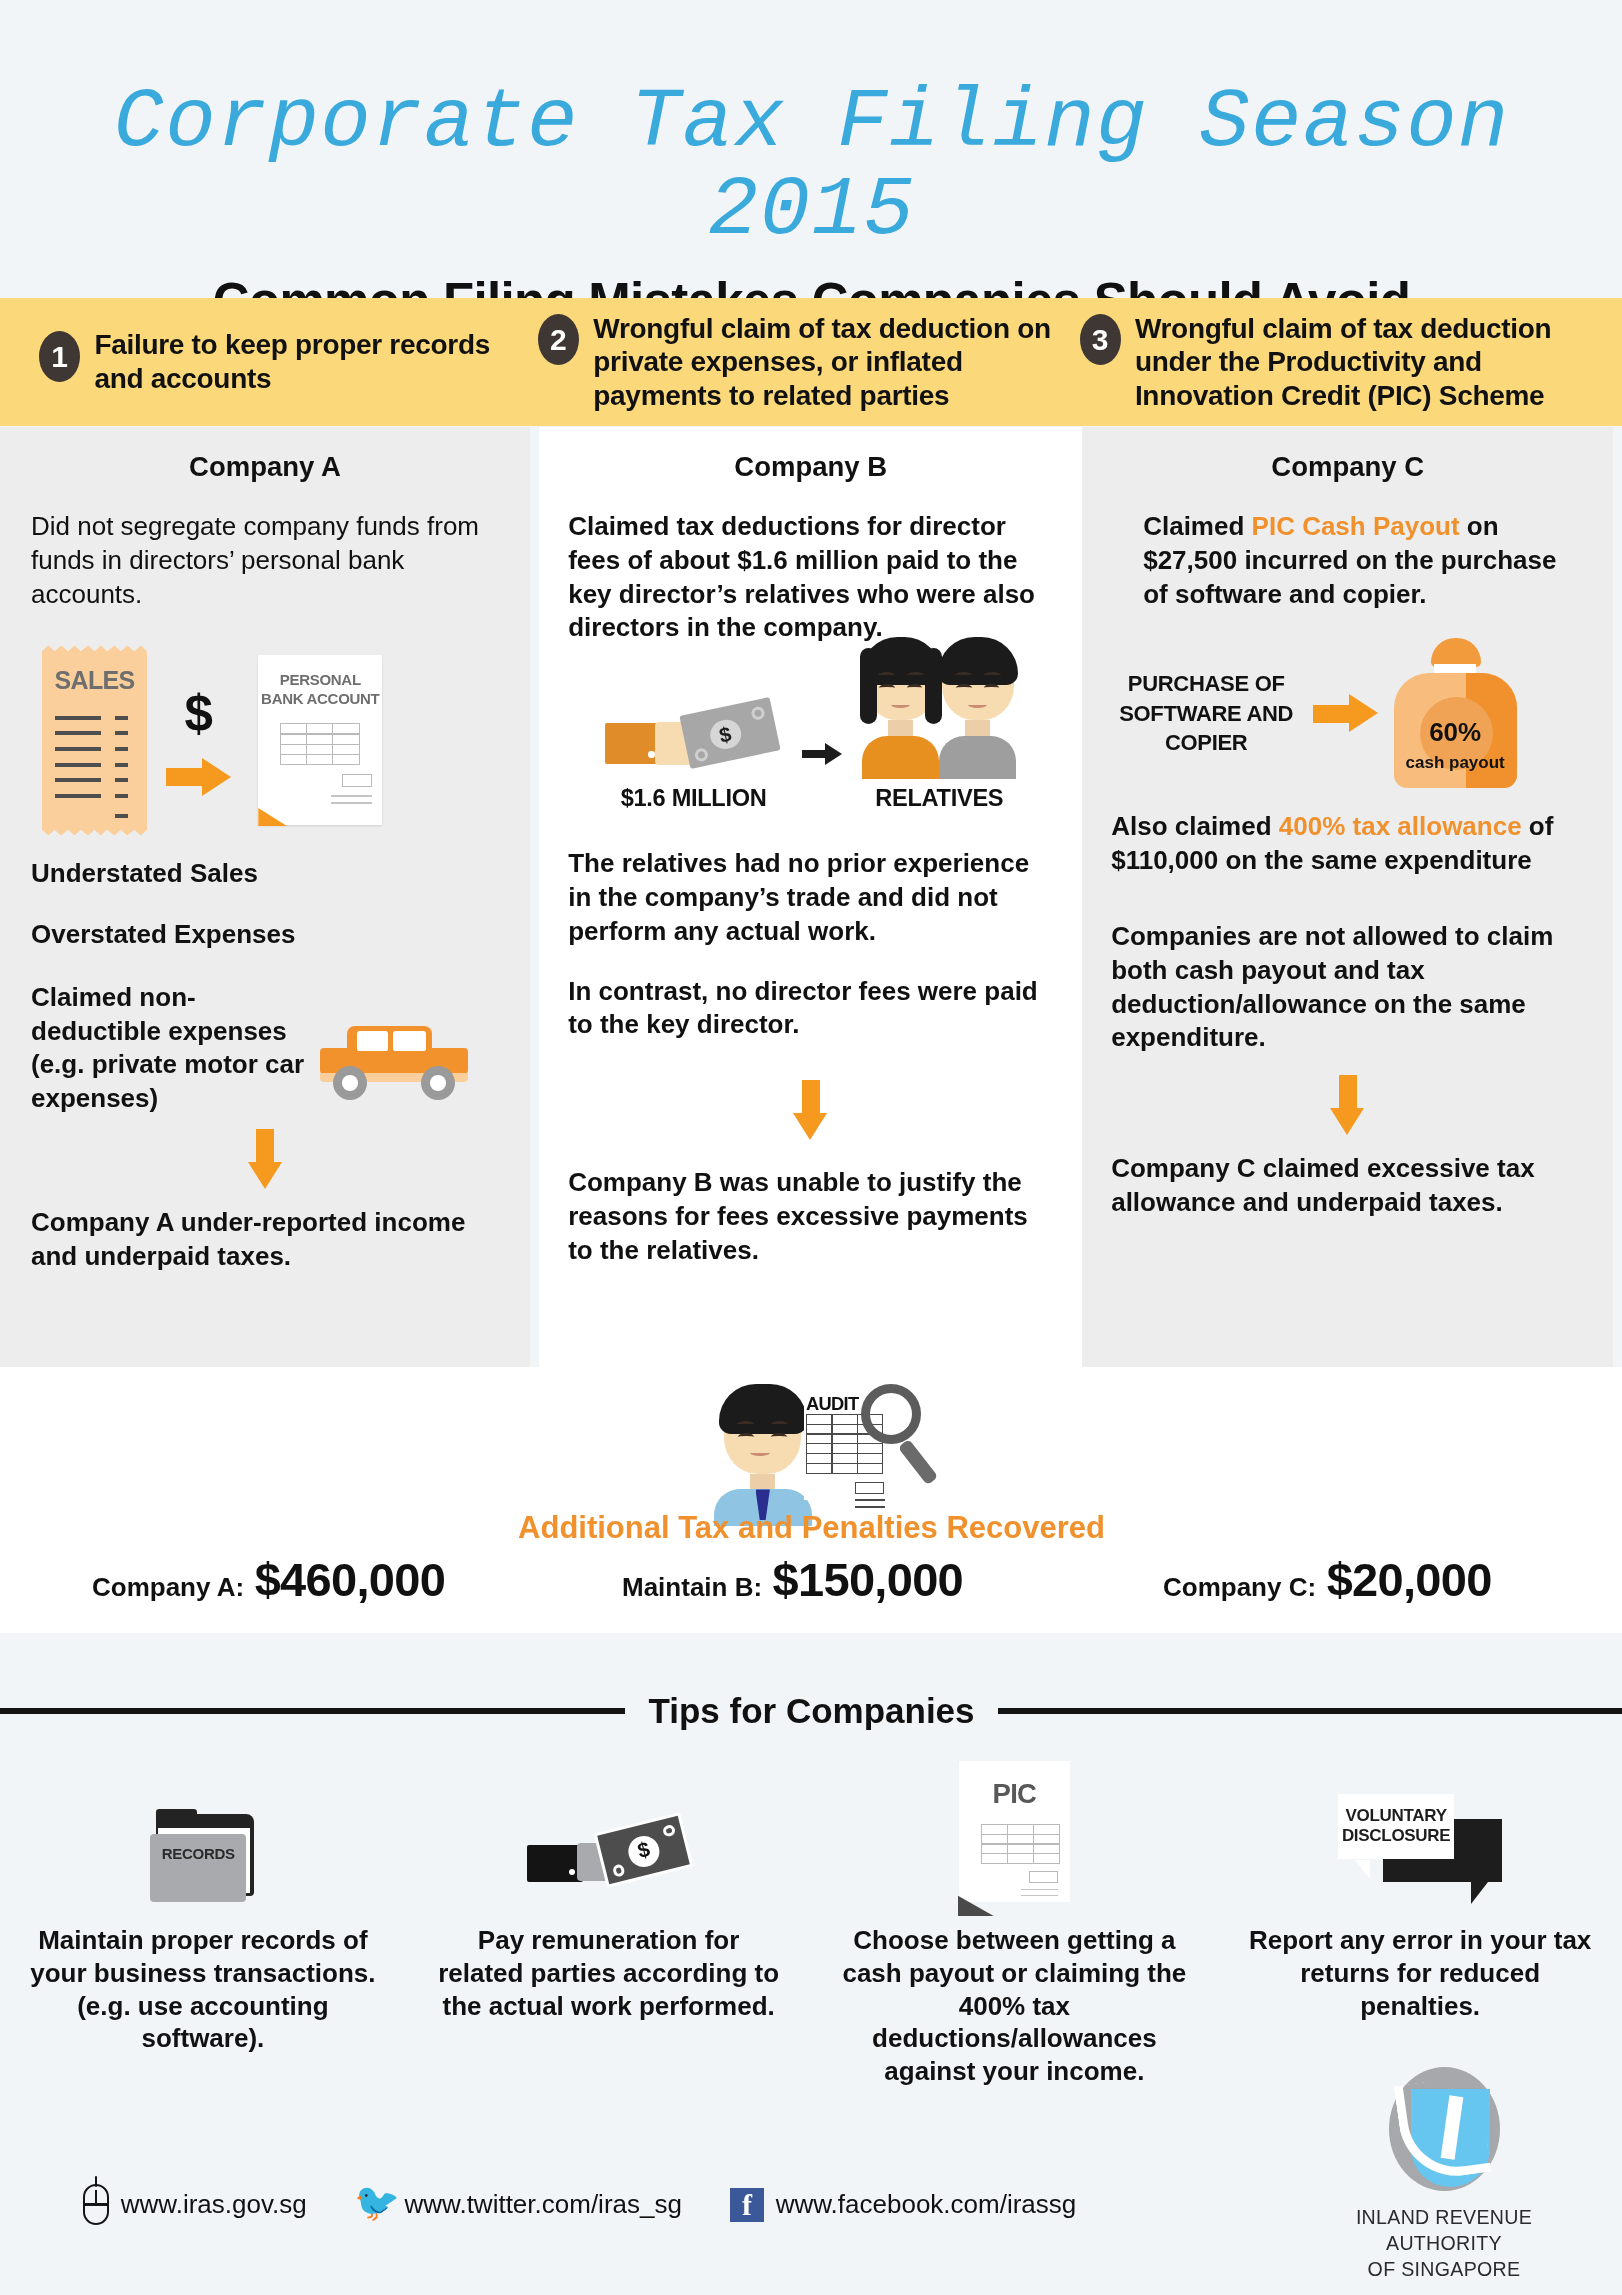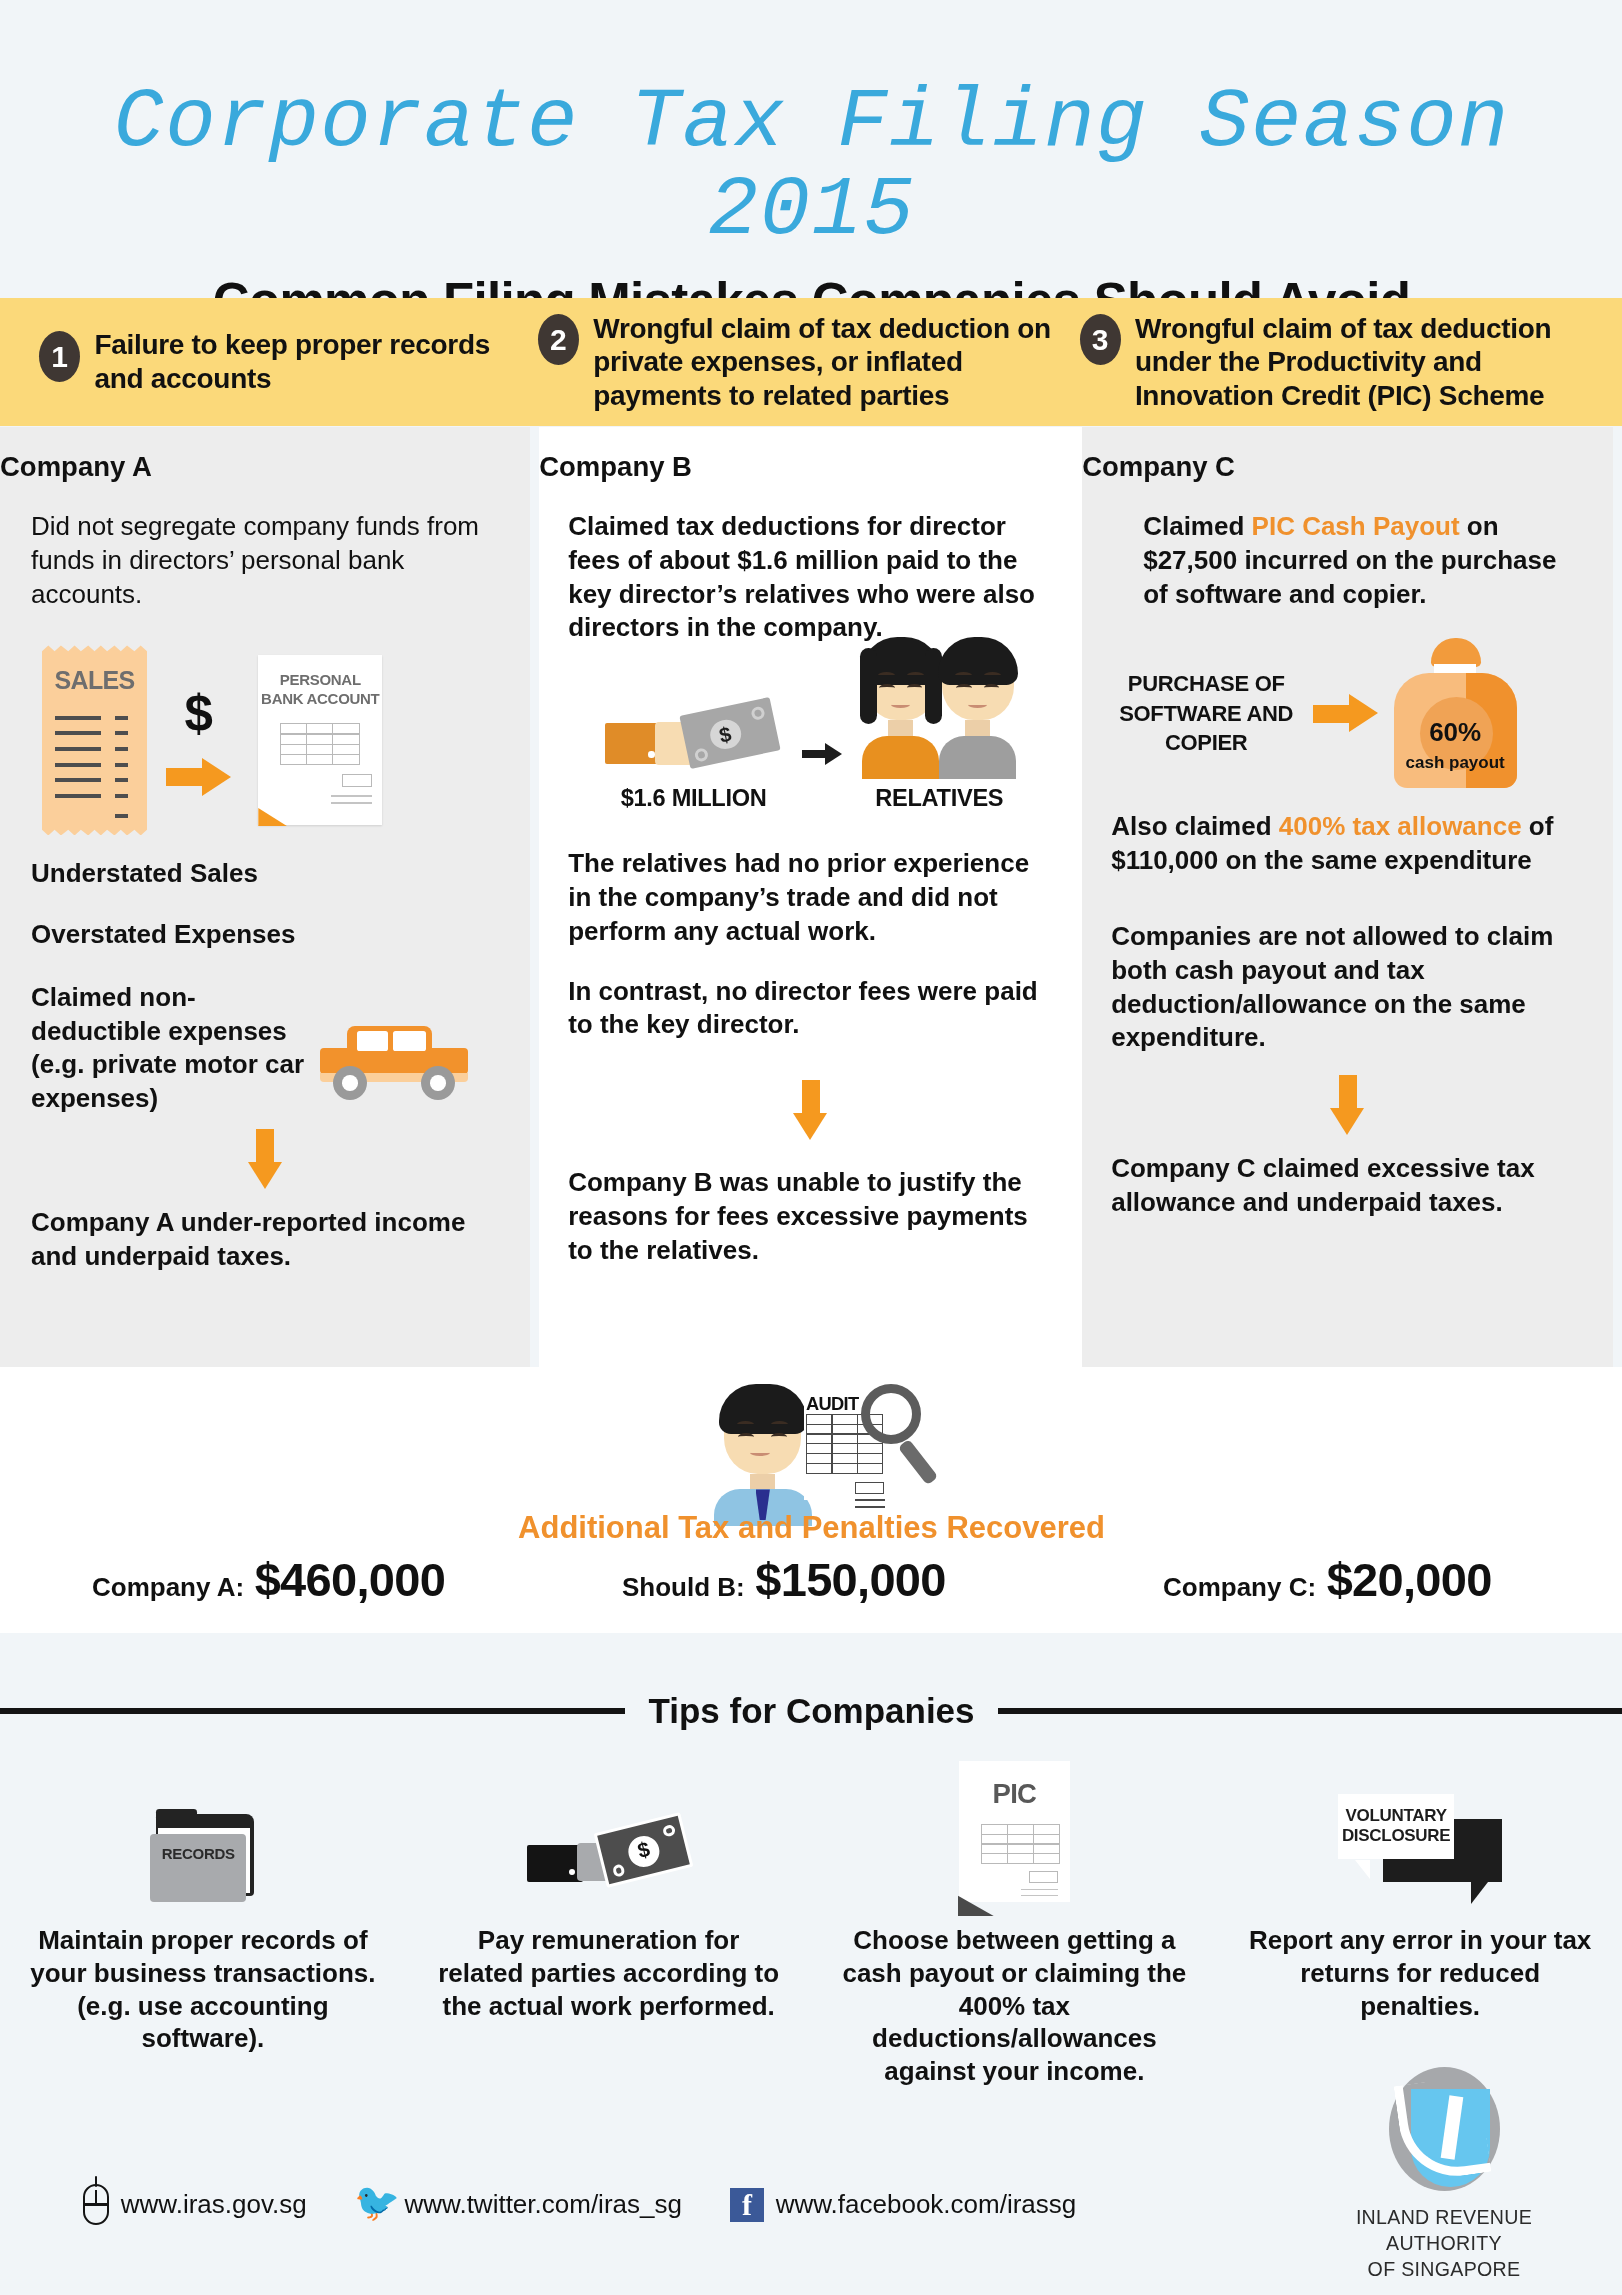--- a/index.html
+++ b/index.html
@@ -61,21 +61,21 @@
     position: absolute; left: 0; top: 427px;
     width: 1623px; height: 940px;
     display: flex;
   }
   .col { position: relative; height: 100%; }
   .col.a { width: 530px; background: #ededed; }
   .col.gap { width: 9.2px; background: #f1f5f8; }
   .col.b { width: 543px; background: #ffffff; }
   .col.c { width: 531px; background: #ededed; }
   .col-head {
-    font-size: 27.5px; font-weight: bold;
+    text-align: center; font-size: 27.5px; font-weight: bold;
     color: #111; padding-top: 23.6px;
   }
   .body-text {
     font-size: 26px; line-height: 1.30; color: #111;
     font-weight: normal;
   }
   .body-text.bold { font-weight: bold; }
   .hl-orange { color: #f0912d; font-weight: bold; }
   .pad-a { padding: 0 31px; }
   .pad-b { padding: 0 29px; }
@@ -581,21 +581,21 @@
     </div>
 
     <div class="recovered-title">Additional Tax and Penalties Recovered</div>
 
     <div class="amount-row">
       <div class="amt a1">
         <span class="lab">Company A:</span>
         <span class="val">$460,000</span>
       </div>
       <div class="amt a2">
-        <span class="lab">Should B:</span>
+        <span class="lab">Maintain B:</span>
         <span class="val">$150,000</span>
       </div>
       <div class="amt a3">
         <span class="lab">Company C:</span>
         <span class="val">$20,000</span>
       </div>
     </div>
   </div>
 
   <div class="tips">

